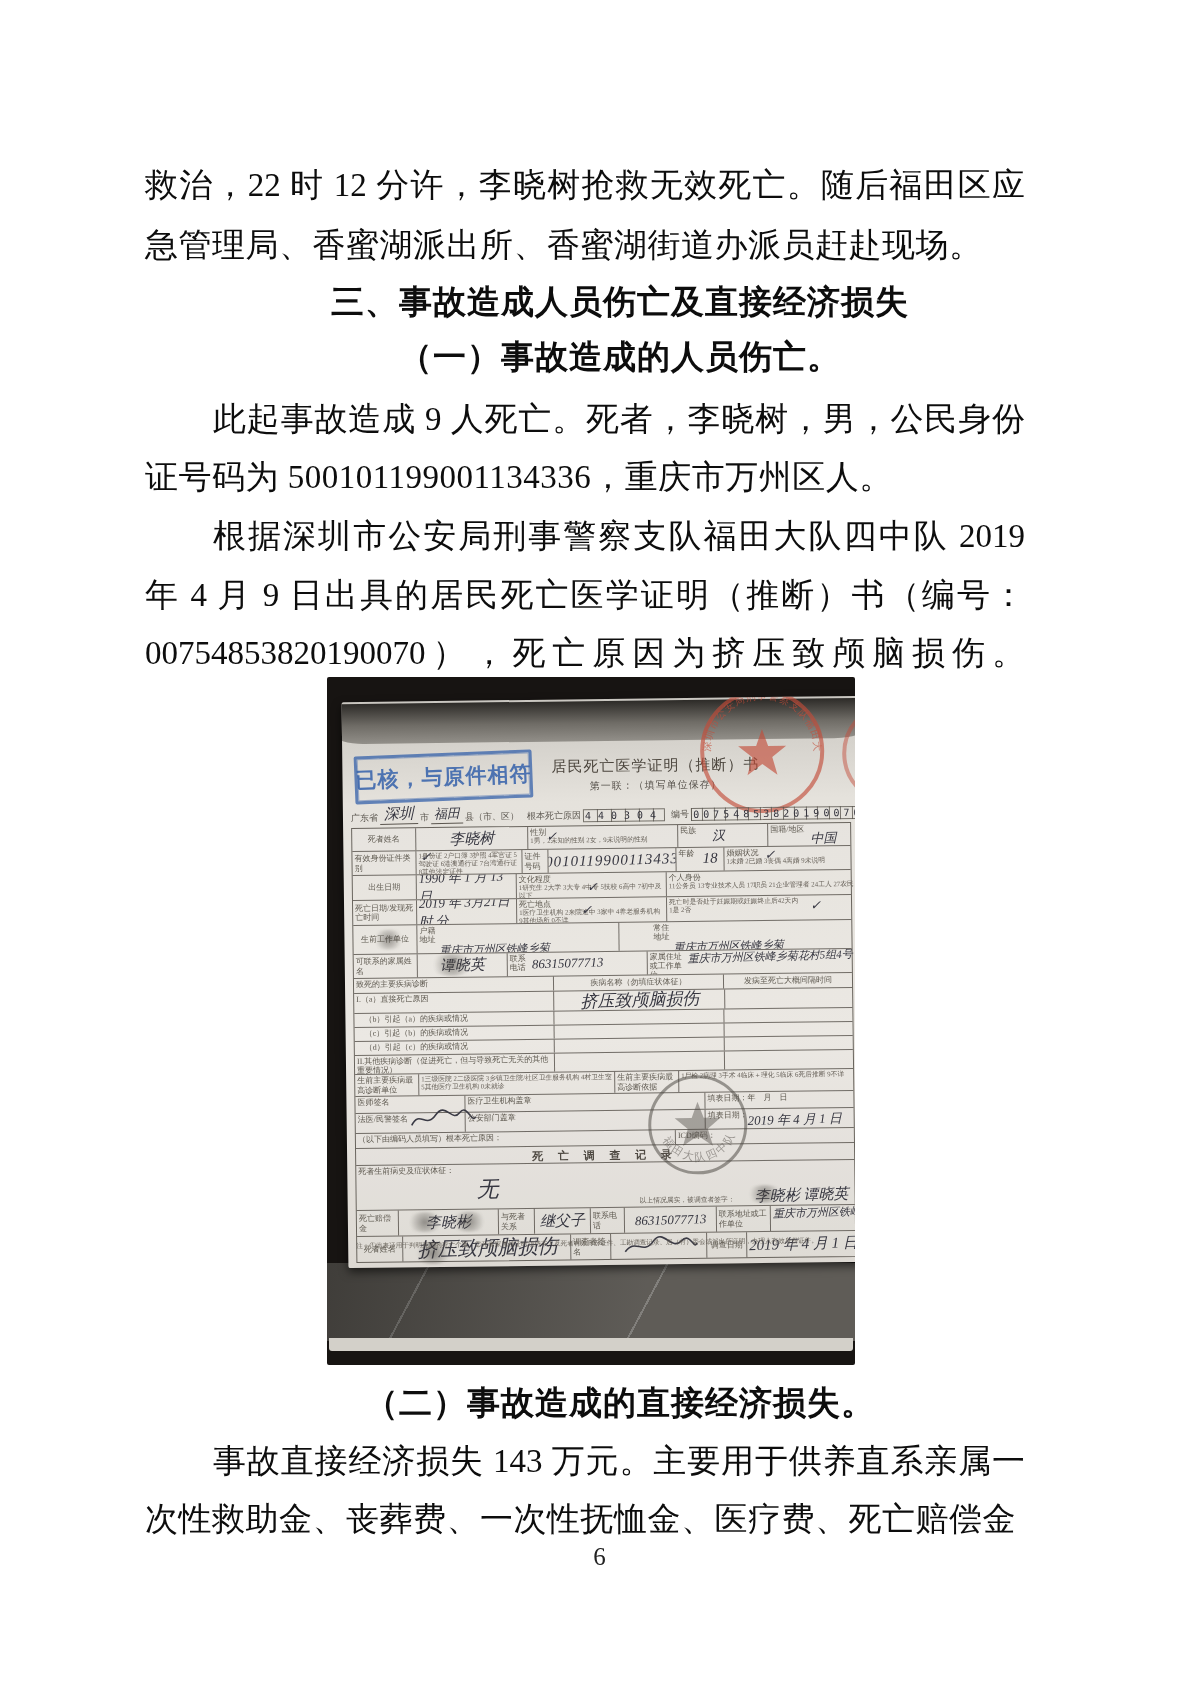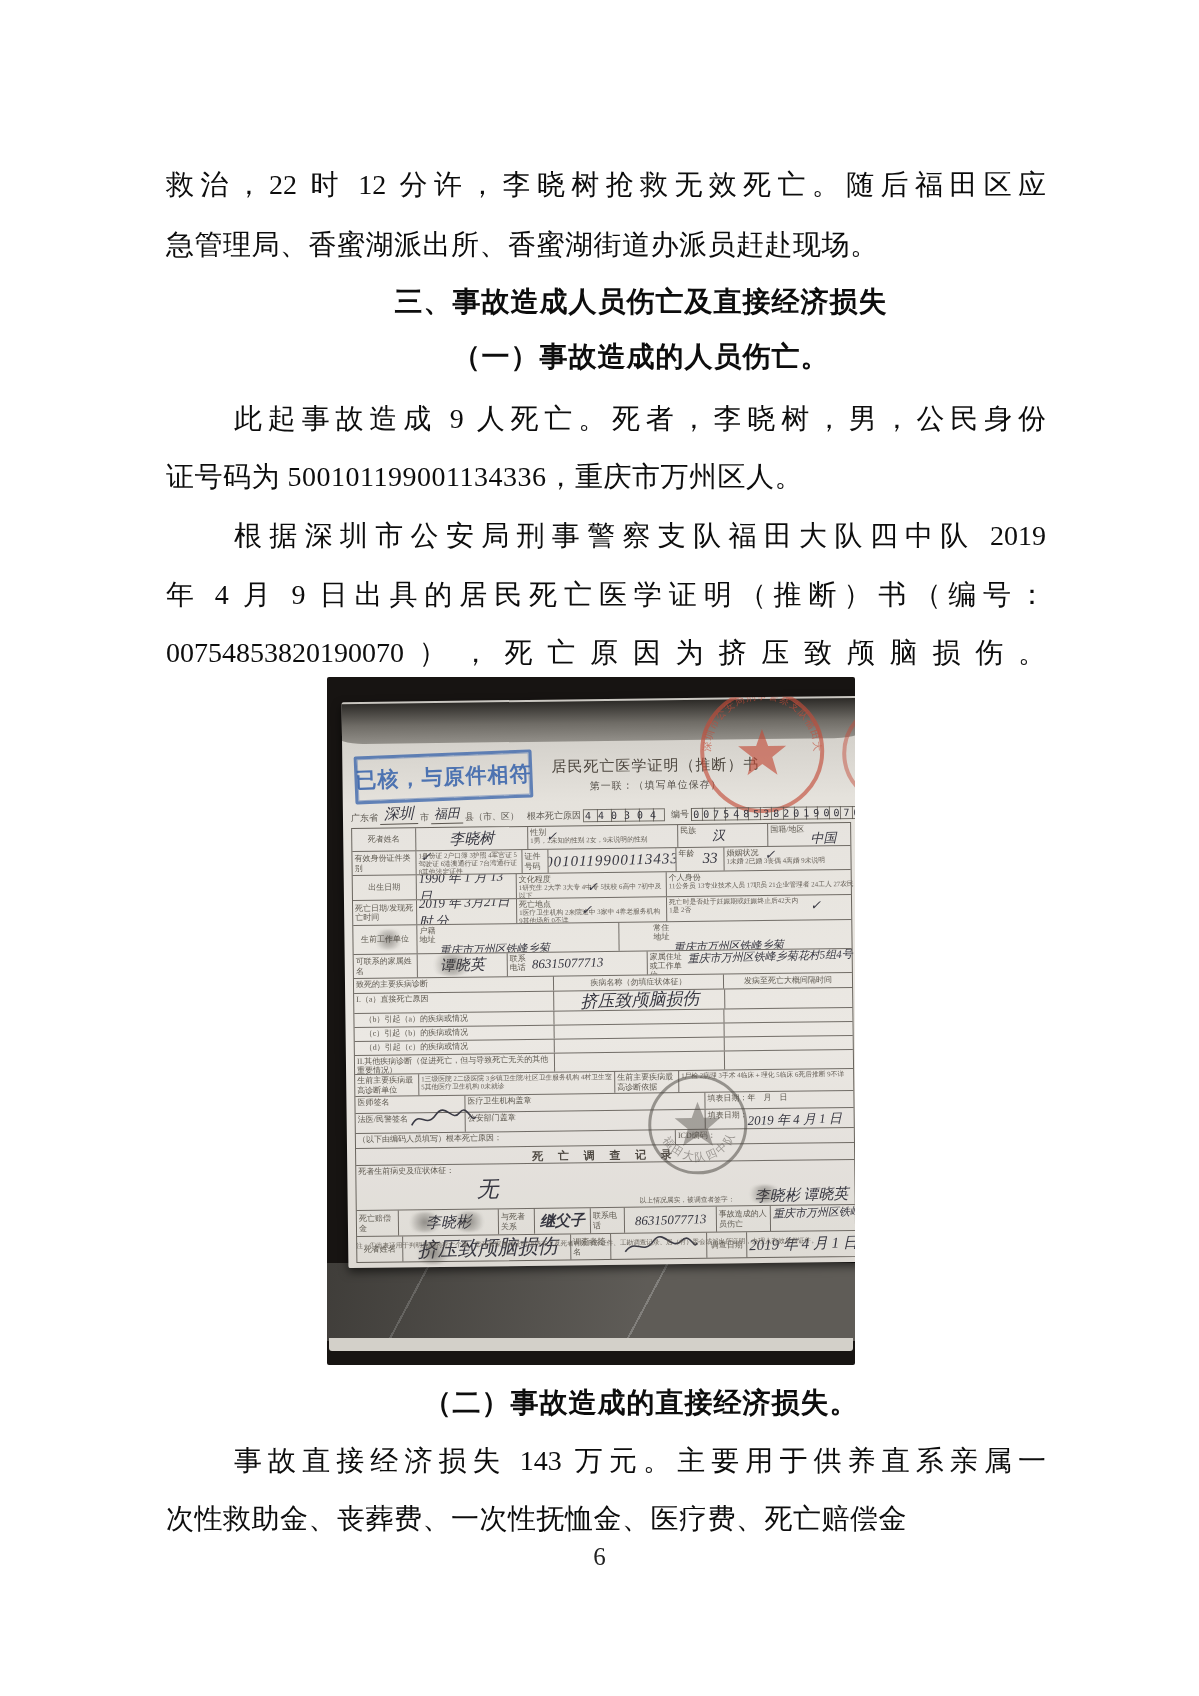--- a/index.html
+++ b/index.html
@@ -1,18 +1,18 @@
 <!DOCTYPE html>
 <html><head>
 <meta charset="utf-8">
 <style>
   html,body{margin:0;padding:0;}
   body{width:1199px;height:1696px;background:#ffffff;position:relative;overflow:hidden;
        font-family:"Liberation Serif",serif;color:#101010;}
-  .line{position:absolute;left:166px;width:880px;font-size:28px;line-height:42px;
+  .line{position:absolute;left:145px;width:880px;font-size:33px;line-height:42px;
         font-family:"Liberation Serif",serif;color:#0d0d0d;}
   .just{text-align:justify;text-align-last:justify;text-justify:inter-character;}
   .plain{white-space:nowrap;letter-spacing:0.5px;}
   .head{font-family:"Liberation Sans",sans-serif;font-weight:700;padding-left:70px;
         letter-spacing:1px;white-space:nowrap;width:810px;text-align:center;}
   .ind{padding-left:68px;width:812px;}
   .footer{position:absolute;top:1543px;left:0;width:100%;text-align:center;
           font-size:25px;color:#222;}
 
   
@@ -154,21 +154,21 @@
             <span class="mk" style="left:4px;top:-2px;">✓</span>
           </div>
         <div class="c center" style="width:26px;">
             <span class="lbl">证件号码</span>
           </div>
         <div class="c center" style="width:128px;">
             <span class="hwv hw15" style="letter-spacing:1px;">500101199001134336</span>
           </div>
         <div class="c" style="width:48px;">
             <span class="lbl">年龄</span>
-            <span class="hwv hw15" style="position:absolute;left:26px;top:2px;">33</span>
+            <span class="hwv hw15" style="position:absolute;left:26px;top:2px;">18</span>
           </div>
         <div class="c">
             <span class="lbl">婚姻状况</span>
             <span class="opts">1未婚 2已婚 3丧偶 4离婚 9未说明</span>
             <span class="mk" style="left:40px;top:0;">✓</span>
           </div>
       </div>
 
       <div class="tr" style="height:24px;">
         <div class="c center" style="width:64px;">
@@ -351,31 +351,31 @@
             <span class="lbl">死亡赔偿金</span>
           </div>
         <div class="c center" style="width:100px;">
             <span class="hwv hw15">李晓彬</span>
             <span class="smudge" style="left:6px;top:2px;width:40px;height:20px;"></span>
             <span class="smudge" style="left:50px;top:2px;width:40px;height:20px;"></span>
           </div>
         <div class="c center" style="width:36px;">
             <span class="lbl">与死者关系</span>
           </div>
-        <div class="c center" style="width:56px;font-weight:bold;">
+        <div class="c center" style="width:56px;">
             <span class="hwv hw15">继父子</span>
           </div>
         <div class="c center" style="width:34px;">
             <span class="lbl">联系电话</span>
           </div>
         <div class="c center" style="width:92px;">
             <span class="hwv hw13">86315077713</span>
           </div>
         <div class="c center" style="width:54px;">
-            <span class="lbl">事故造成的人员伤亡</span>
+            <span class="lbl">联系地址或工作单位</span>
           </div>
         <div class="c">
             <span class="hwv hw11">重庆市万州区铁峰乡菊花村5组4号</span>
           </div>
       </div>
 
       <div class="tr" style="height:25px;border-bottom:none;">
         <div class="c center" style="width:46px;">
             <span class="lbl">死者姓名</span>
           </div>

